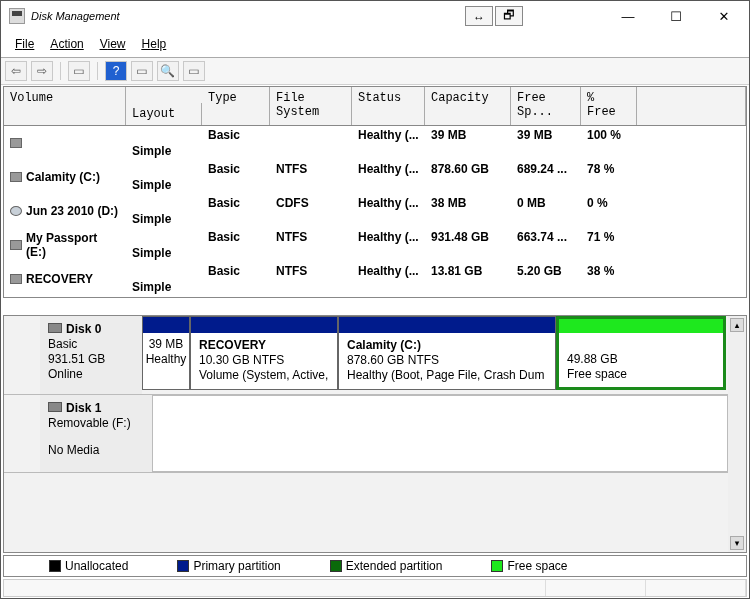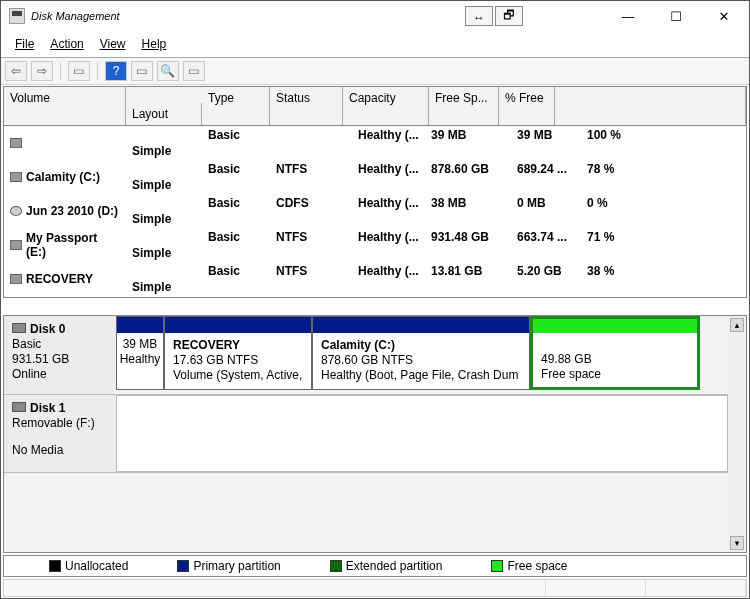--- a/index.html
+++ b/index.html
@@ -23,40 +23,40 @@
 .menubar .menu-item:first-letter { text-decoration: underline; }
 
 
 .toolbar { display: flex; align-items: center; gap: 4px; padding: 3px 4px; border-bottom: 1px solid #d0d0d0; background: #f6f6f6; }
 .tb-btn { width: 22px; height: 20px; border: 1px solid #c9c9c9; background: #f2f2f2; display: flex; align-items: center; justify-content: center; font-size: 12px; color: #555; }
 .tb-sep { width: 1px; height: 18px; background: #ccc; margin: 0 3px; }
 
 
 .volumes { border: 1px solid #888; margin: 1px 2px; }
 .vol-head { display: flex; background: #f3f3f3; border-bottom: 1px solid #888; }
-.vol-head .vh { padding: 4px 6px; border-right: 1px solid #aaa; font-size: 12px; }
+.vol-head .vh { padding: 4px 6px; border-right: 1px solid #aaa; font-size: 12px; font-family: Liberation Mono, monospace; }
 .col-v { width: 122px; } .col-l { width: 76px; margin-top: 16px; } .col-t { width: 68px; }
 .col-fs { width: 82px; } .col-s { width: 73px; } .col-c { width: 86px; }
 .col-fr { width: 70px; } .col-pf { width: 56px; } .col-x { flex: 1; }
 .vol-body { padding-bottom: 1px; }
 .vol-row { display: flex; font-weight: bold; }
 .vol-row .vc { padding: 2px 6px; }
 .vol-row .vc.col-v { display: flex; align-items: center; gap: 4px; }
 .v-icon { width: 12px; height: 10px; background: #999; border: 1px solid #666; display: inline-block; }
 .v-icon.cd { border-radius: 50%; background: #c8d0d8; }
 .volumes-area { height: 230px; overflow: hidden; }
 
 
 .map-pane { flex: 1; display: flex; border: 1px solid #888; margin: 0 2px 2px 2px; background: #f2f2f2; position: relative; }
 .disks { flex: 1; overflow: hidden; }
 .scroll-col { width: 18px; background: #efefef; display: flex; flex-direction: column; justify-content: space-between; }
 .scroll-arrow { width: 14px; height: 14px; margin: 2px auto; background: #ddd; border: 1px solid #aaa; display: flex; align-items: center; justify-content: center; font-size: 9px; }
 
 .disk-row { display: flex; border-bottom: 1px solid #bbb; }
-.disk-head { width: 112px; background: #ececec; padding: 6px 8px; }
+.disk-head { width: 112px; background: #ececec; padding: 6px 8px; margin-left: 36px; }
 .disk-head .d-icon { width: 14px; height: 10px; background: #888; border: 1px solid #555; display: inline-block; margin-right: 4px; }
 .disk-head .d-name { font-weight: bold; }
 .disk-head div { font-size: 12px; line-height: 15px; }
 
 .disk-part-row { flex: 1; display: flex; padding: 0px 2px 4px 0; background: #f2f2f2; gap: 0; align-items: stretch; }
 .part { border: 1px solid #666; background: #fff; position: relative; display: flex; flex-direction: column; }
 .part .stripe { height: 16px; }
 .part .body { padding: 5px 8px; line-height: 15px; }
 .part .body .name { font-weight: bold; }
 .stripe.navy { background: #001b8c; }
@@ -119,20 +119,21 @@
     <div class="tb-btn">🔍</div>
     <div class="tb-btn">▭</div>
   </div>
 
   <div class="volumes-area">
     <div class="volumes">
       <div class="vol-head">
         <div class="vh col-v">Volume</div>
         <div class="vh col-l">Layout</div>
         <div class="vh col-t">Type</div>
+        <div class="vh col-fs">File System</div>
         <div class="vh col-s">Status</div>
         <div class="vh col-c">Capacity</div>
         <div class="vh col-fr">Free Sp...</div>
         <div class="vh col-pf">% Free</div>
         <div class="vh col-x"></div>
       </div>
       <div class="vol-body" id="vol-body">
           <div class="vol-row">
             <div class="vc col-v">
               <span class="v-icon "></span>
@@ -217,21 +218,21 @@
             <div class="stripe navy"></div>
             <div class="body">
               <div>39 MB</div>
               <div>Healthy</div>
             </div>
           </div>
           <div class="part rec">
             <div class="stripe navy"></div>
             <div class="body">
               <div class="name">RECOVERY</div>
-              <div>17.63 GB NTFS</div>
+              <div>10.30 GB NTFS</div>
               <div>Volume (System, Active,</div>
             </div>
           </div>
           <div class="part cal">
             <div class="stripe navy"></div>
             <div class="body">
               <div class="name">Calamity  (C:)</div>
               <div>878.60 GB NTFS</div>
               <div>Healthy (Boot, Page File, Crash Dum</div>
             </div>

